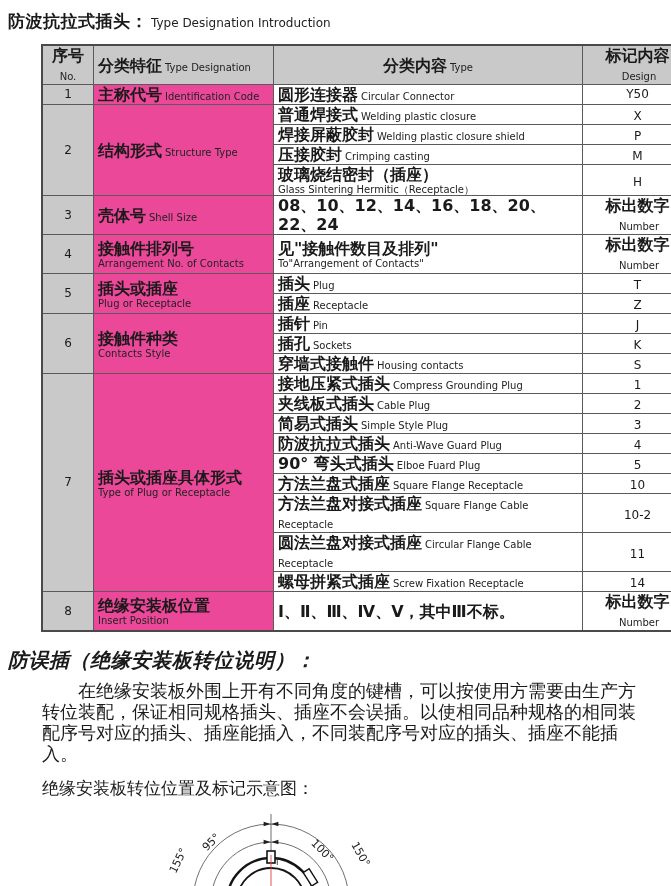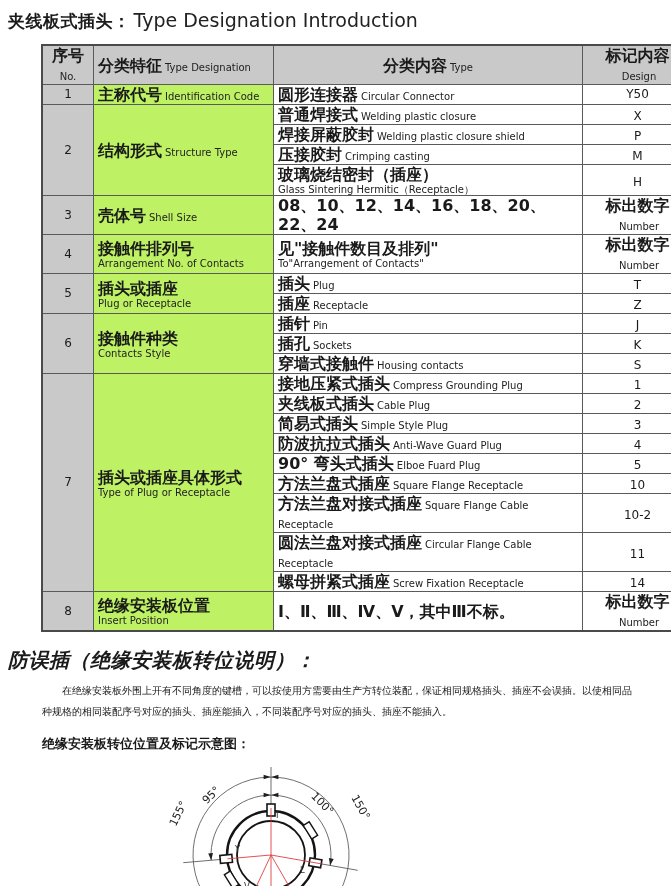--- a/index.html
+++ b/index.html
@@ -1,38 +1,38 @@
 <!DOCTYPE html>
 <html><head>
 <meta charset="utf-8">
 <style>
   html,body{margin:0;padding:0;}
   body{
     width:671px;height:886px;overflow:hidden;background:#fff;color:#1a1a1a;
     font-family:"DejaVu Sans","Liberation Sans",sans-serif;position:relative;
   }
   .title{margin:10px 0 11px 8px;font-size:17px;font-weight:bold;letter-spacing:.5px;}
-  .title .en{font-weight:normal;font-size:19px;letter-spacing:0;}
+  .title .en{font-weight:normal;font-size:12px;letter-spacing:0;}
   
   table.main{border-collapse:collapse;margin-left:41px;width:622px;table-layout:fixed;border:2px solid #4a4a4a;}
   table.main td{border:1px solid #5a5a5a;padding:0 4px;vertical-align:middle;}
   .c-no{width:42px;background:#c9c9c9;text-align:center;}
-  .c-feat{width:171px;background:#bef264;}
+  .c-feat{width:171px;background:#ec4899;}
   .c-cont{width:300px;background:#fff;padding-left:7px;}
   .c-mark{width:101px;background:#fff;text-align:center;}
   .zh{font-size:16px;font-weight:600;line-height:15px;}
   .en{font-size:10px;font-weight:normal;color:#222;margin-left:3px;line-height:11px;}
   .num{font-size:12px;line-height:15px;}
   .stack .en{display:block;margin-left:0;}
   tr.hdr td{background:#c9c9c9;}
   tr.hdr .c-cont{text-align:center;}
   
   .h2{margin:15px 0 6px 8px;font-size:20px;font-weight:bold;letter-spacing:.5px;font-style:italic;}
-  .para{margin:2px 0 0 42px;width:596px;font-size:10px;line-height:21px;text-indent:2em;}
-  .sublabel{margin:13px 8px 0 42px;font-size:13px;font-weight:700;}
+  .para{margin:2px 0 0 42px;width:596px;font-size:18px;line-height:21px;text-indent:2em;}
+  .sublabel{margin:13px 8px 0 42px;font-size:17px;font-weight:400;}
   
   .diagram-wrap{margin:2px 0 -30px 106px;width:340px;height:212px;}
   .dim{stroke:#4a4a4a;stroke-width:0.8;fill:none;}
   .ring{stroke:#141414;fill:#fff;}
   .key{stroke:#141414;stroke-width:1.6;fill:#fff;}
   .tab{stroke:#141414;stroke-width:1.4;fill:#fff;}
   .red{stroke:#e04040;stroke-width:0.9;}
   .ah{fill:#1f1f1f;}
   .anglbl{font-size:11px;fill:#222;}
   .keylbl{font-size:8.5px;fill:#333;}
@@ -40,21 +40,21 @@
   .anglabel{margin:0 0 5px 42px;font-size:17px;font-weight:600;}
   table.angle{border-collapse:collapse;margin-left:150px;border:2px solid #4a4a4a;}
   table.angle td{border:1px solid #5a5a5a;height:22px;font-size:13px;text-align:center;}
   .a-label{width:108px;background:#c9c9c9;text-align:left !important;padding:0 6px;font-weight:600;}
   .a-val{width:40px;background:#fff;}
   tr.a-r0 .a-val{background:#d9d9d9;font-weight:600;}
 </style>
 </head>
 <body>
 
-<div class="title"><span>夹线板式插头：</span><span class="en">Type Designation Introduction</span></div>
+<div class="title"><span>防波抗拉式插头：</span><span class="en">Type Designation Introduction</span></div>
 
 <table class="main">
   <tbody>
       <tr class="hdr">
     <td class="c-no"><span class="zh">序号</span><span class="en" style="margin-left:0">No.</span></td>
     <td class="c-feat"><span class="zh">分类特征</span><span class="en">Type Designation</span></td>
     <td class="c-cont"><span class="zh">分类内容</span><span class="en">Type</span></td>
     <td class="c-mark"><span class="zh">标记内容</span><span class="en">Design</span></td>
   </tr>
 

